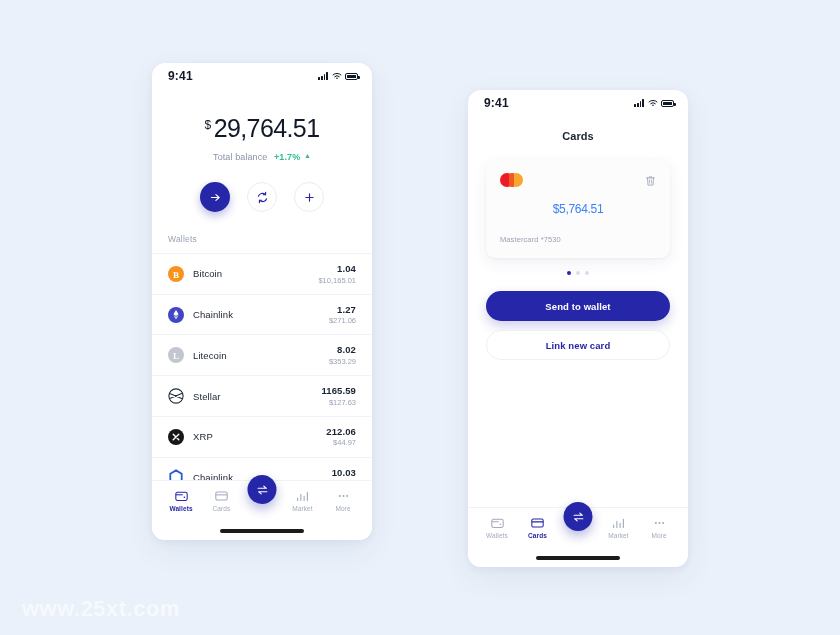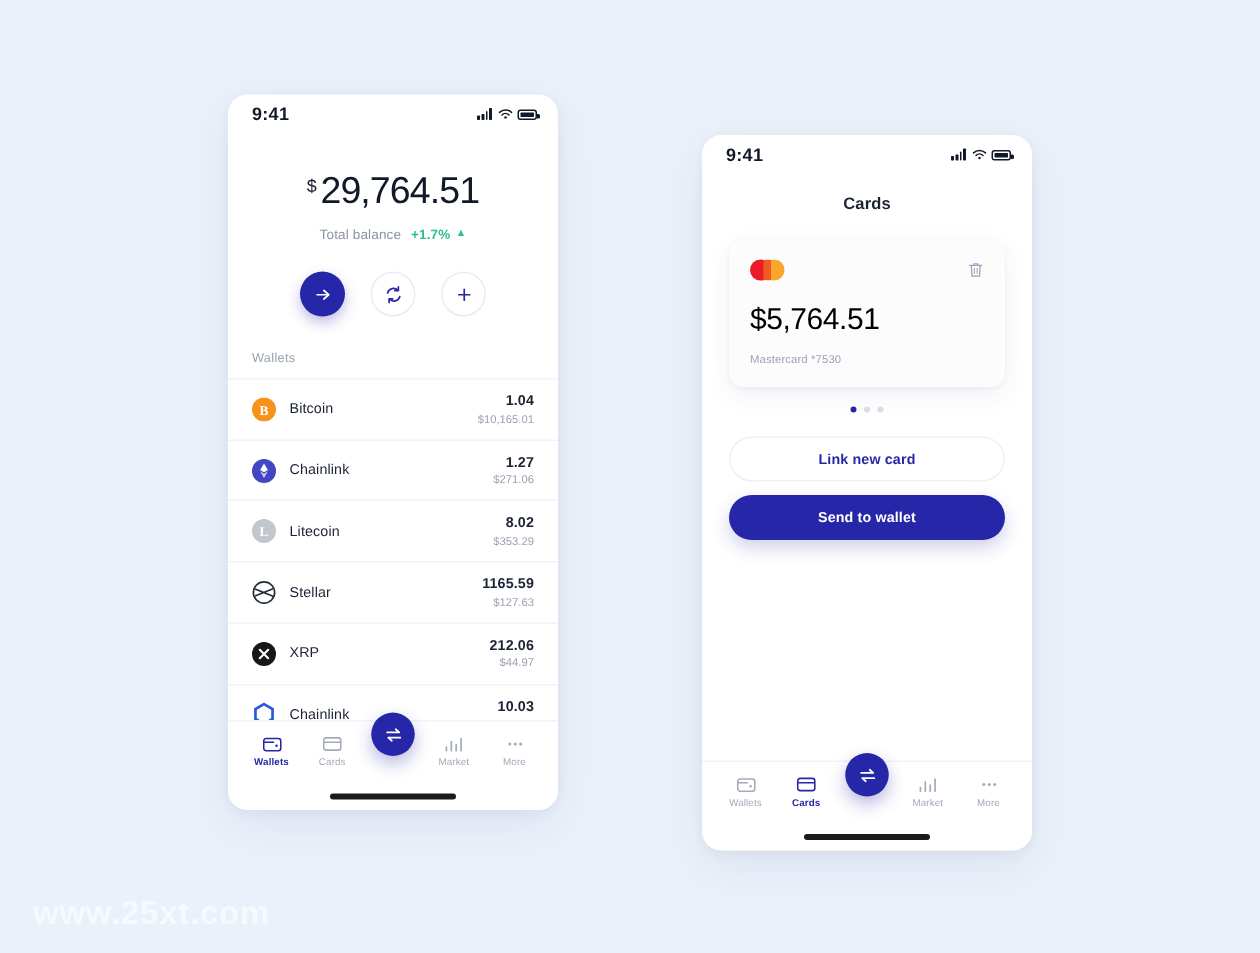--- a/index.html
+++ b/index.html
@@ -117,21 +117,21 @@
   .mc-logo { position:relative; width:23px; height:14px; }
   .mc-logo i {
     position:absolute; top:0; width:14px; height:14px; border-radius:50%; display:block;
   }
   .mc-red { left:0; background:#eb1c26; }
   .mc-yellow { right:0; background:#f79e1b; opacity:.92; }
   .mc-overlap {
     position:absolute; left:4.5px; top:0; width:14px; height:14px; border-radius:50%;
     background:#f05a22; clip-path:inset(0 4.5px 0 4.5px);
   }
-  .card-balance { font-size:20px; font-weight:400; color:#000000; letter-spacing:-.3px; margin-top:11px; }
+  .card-balance { font-size:12px; font-weight:400; color:#3b82f6; letter-spacing:-.3px; margin-top:11px;text-align:center; }
   .card-meta { font-size:7.5px; color:#9aa2b4; margin-top:auto; letter-spacing:.1px; }
   .dots { display:flex; justify-content:center; gap:5px; padding:13px 0 0; flex:0 0 auto; }
   .dots i { width:4px; height:4px; border-radius:50%; background:#d8dde8; display:block; }
   .dots i.on { background:#2626a8; }
   .cta-wrap { padding:16px 18px 0; display:flex; flex-direction:column; gap:9px; flex:0 0 auto; }
   .btn {
     height:30px; border-radius:16px; display:flex; align-items:center; justify-content:center;
     font-size:9.5px; font-weight:700; letter-spacing:.1px;
   }
   .btn-primary { background:#2626a8; color:#fff; box-shadow:0 5px 12px rgba(38,38,168,.22); }
@@ -384,22 +384,22 @@
         </div>
 
         <div class="dots">
           <i class="on"></i>
           <i></i>
           <i></i>
         </div>
       </div>
 
       <div class="cta-wrap">
+        <div class="btn btn-primary">Send to wallet</div>
         <div class="btn btn-secondary">Link new card</div>
-        <div class="btn btn-primary">Send to wallet</div>
       </div>
 
       <div class="filler"></div>
 
       <div class="tabbar">
         <div class="tab">
           <span class="tab-icon">
             <svg width="13" height="12" viewBox="0 0 16 14">
                 <rect x="1" y="2.5" width="14" height="10" rx="2" fill="none" stroke="#a3aab9" stroke-width="1.3"></rect>
                 <path d="M1 5.5h8.5" stroke="#a3aab9" stroke-width="1.3"></path>

